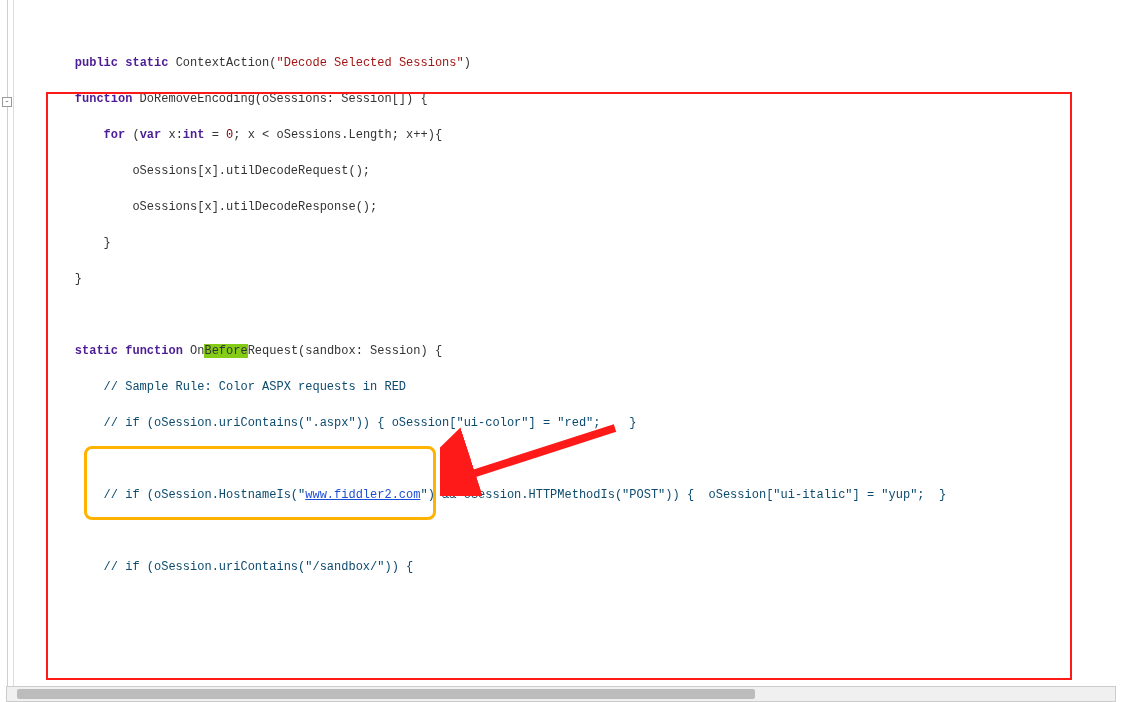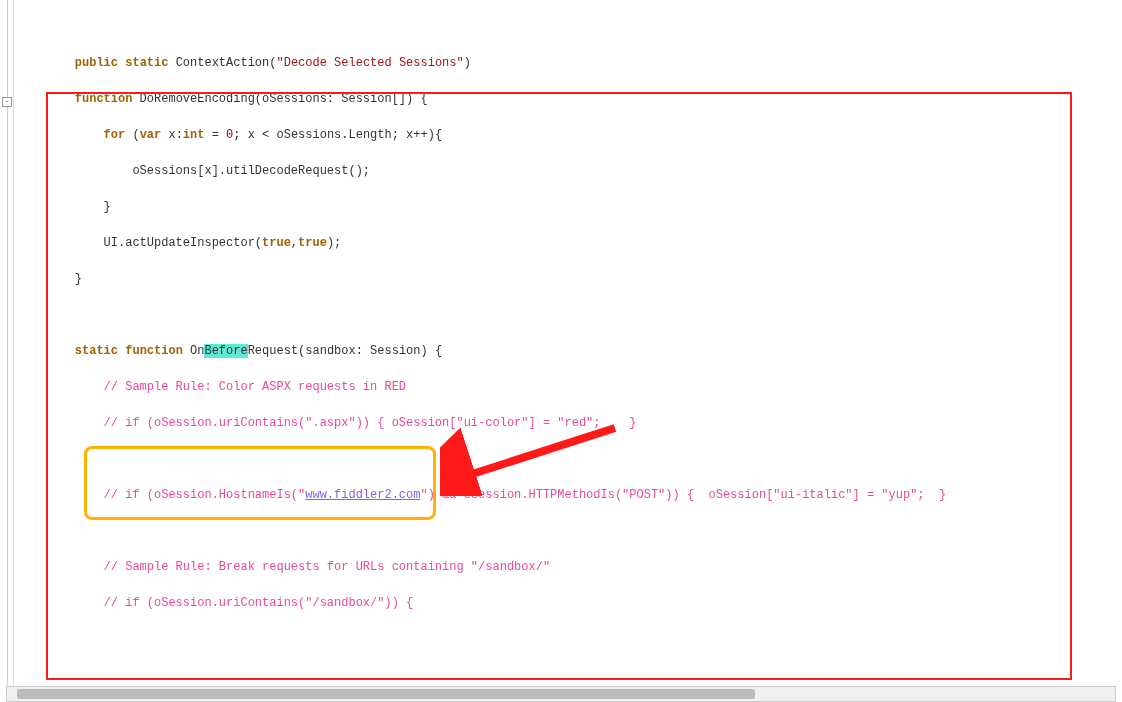--- a/index.html
+++ b/index.html
@@ -40,26 +40,26 @@
     left: 2px;
     width: 10px;
     height: 10px;
     border: 1px solid #999;
     background: #fff;
     font-size: 9px;
     line-height: 8px;
     text-align: center;
     color: #666;
   }
-  .kw { color: #a16207; font-weight: bold; }
+  .kw { color: #4c1d95; font-weight: bold; }
   .str { color: #a31515; }
   .num { color: #800000; }
-  .cmt { color: #ec4899; }
-  .lnk { color: #8b5cf6; text-decoration: underline; }
-  .sel { background: #5eead4; }
+  .cmt { color: #0c4a6e; }
+  .lnk { color: #1d4ed8; text-decoration: underline; }
+  .sel { background: #84cc16; }
   .redbox {
     position: absolute;
     border: 2px solid #ff1a1a;
     pointer-events: none;
   }
   .orangebox {
     position: absolute;
     border: 3px solid #ffb300;
     border-radius: 8px;
     pointer-events: none;
@@ -93,31 +93,30 @@
 <div class="editor">
 <div class="gutter">
   <div class="fold-line"></div>
   <div class="fold-box" style="top:97px;">-</div>
 </div>
 <div style="padding-left:28px;">
 <div>    <span class="kw">public</span> <span class="kw">static</span><span> ContextAction(</span><span class="str">"Decode Selected Sessions"</span><span>)</span></div>
 <div>    <span class="kw">function</span><span> DoRemoveEncoding(oSessions: Session[]) {</span></div>
 <div>        <span class="kw">for</span><span> (</span><span class="kw">var</span><span> x:</span><span class="kw">int</span><span> = </span><span class="num">0</span><span>; x &lt; oSessions.Length; x++){</span></div>
 <div>            oSessions[x].utilDecodeRequest();</div>
+<div>            oSessions[x].utilDecodeResponse();</div>
 <div>        }</div>
-<div><span>        UI.actUpdateInspector(</span><span class="kw">true</span><span>,</span><span class="kw">true</span><span>);</span></div>
 <div>    }</div>
 <div>&nbsp;</div>
 <div>    <span class="kw">static</span> <span class="kw">function</span><span> On</span><span class="sel">Before</span><span>Request(sandbox: Session) {</span></div>
 <div class="cmt">        // Sample Rule: Color ASPX requests in RED</div>
 <div class="cmt">        // if (oSession.uriContains(".aspx")) { oSession["ui-color"] = "red";    }</div>
 <div>&nbsp;</div>
 <div><span class="cmt">        // if (oSession.HostnameIs("</span><span class="lnk">www.fiddler2.com</span><span class="cmt">") &amp;&amp; oSession.HTTPMethodIs("POST")) {  oSession["ui-italic"] = "yup";  }</span></div>
 <div>&nbsp;</div>
-<div class="cmt">        // Sample Rule: Break requests for URLs containing "/sandbox/"</div>
 <div class="cmt">        // if (oSession.uriContains("/sandbox/")) {</div>
 
 
 
 
 
 
 
 
 

